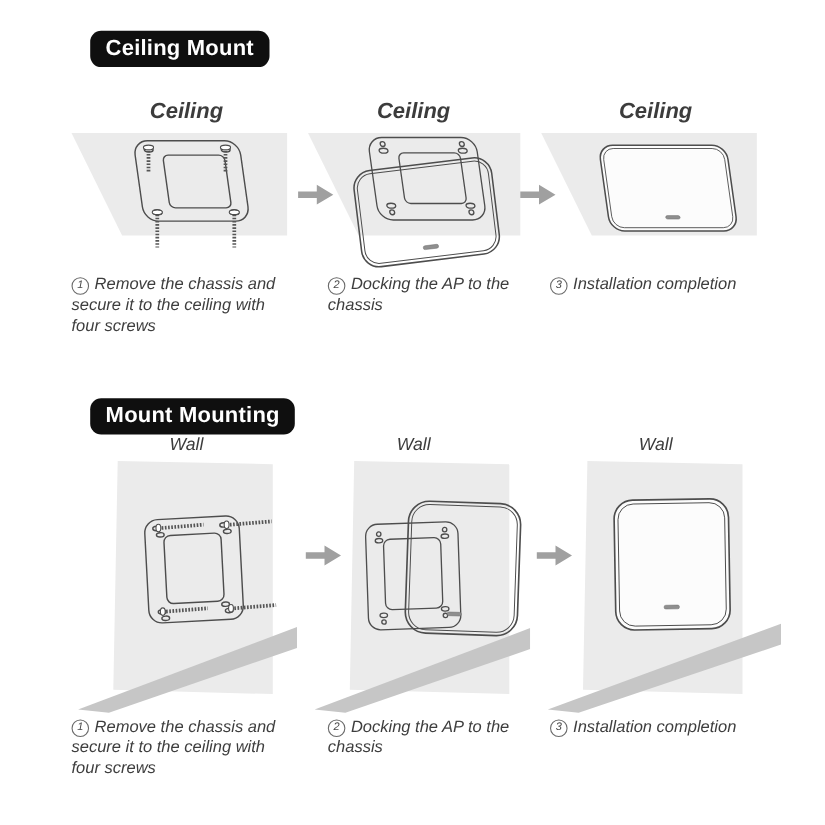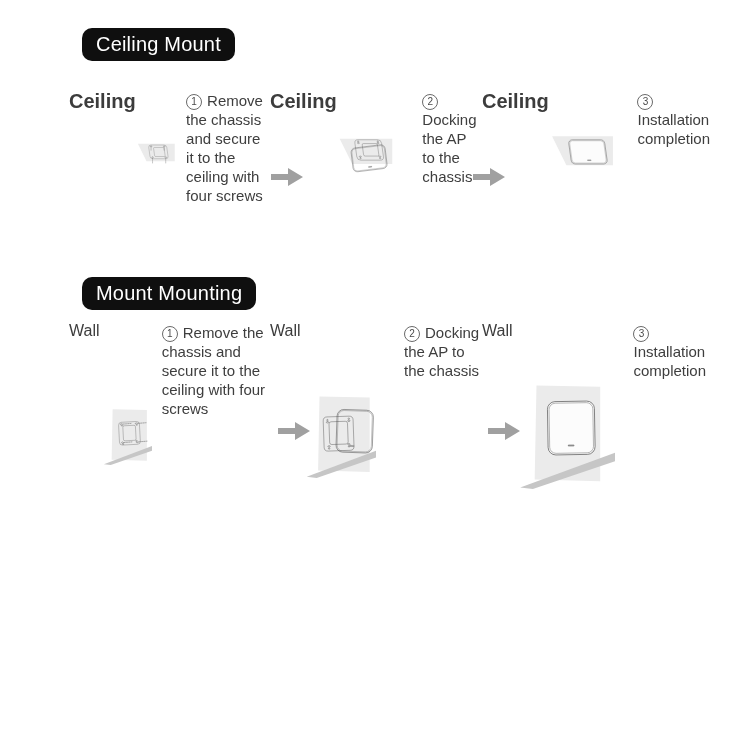--- a/index.html
+++ b/index.html
@@ -3,27 +3,27 @@
 <meta charset="utf-8">
 <style>
   html,body{margin:0;padding:0;background:#ffffff;}
   .page{
     width:750px;height:750px;background:#ffffff;position:relative;
     font-family:"Liberation Sans",sans-serif;box-sizing:border-box;
     padding-top:28px;overflow:hidden;
   }
   .badge{
     display:inline-block;margin-left:82px;background:#0f0f0f;color:#ffffff;
-    font-size:20px;font-weight:normal;line-height:23px;padding:5px 14px;
+    font-size:20px;font-weight:bold;line-height:23px;padding:5px 14px;
     border-radius:10px;letter-spacing:.2px;
   }
   .steps-row{position:relative;display:flex;padding-left:55px;}
   .ceiling-row{margin-top:28px;}
-  .wall-row{margin-top:11px;}
-  .step-col{display:flex;}
+  .wall-row{}
+  .step-col{display:flex;flex-direction:column;font-style:italic;}
   .col1{width:215px;}
   .col2{width:212px;}
   .col3{width:228px;}
   .surface-label{
     text-align:center;color:#3c3c3c;font-size:20px;font-weight:600;
     height:26px;line-height:24px;
   }
   .col1 .surface-label{padding-left:14px;}
   .wall-row .surface-label{font-size:16px;font-weight:400;height:22px;line-height:20px;}
   .fig{display:block;}

